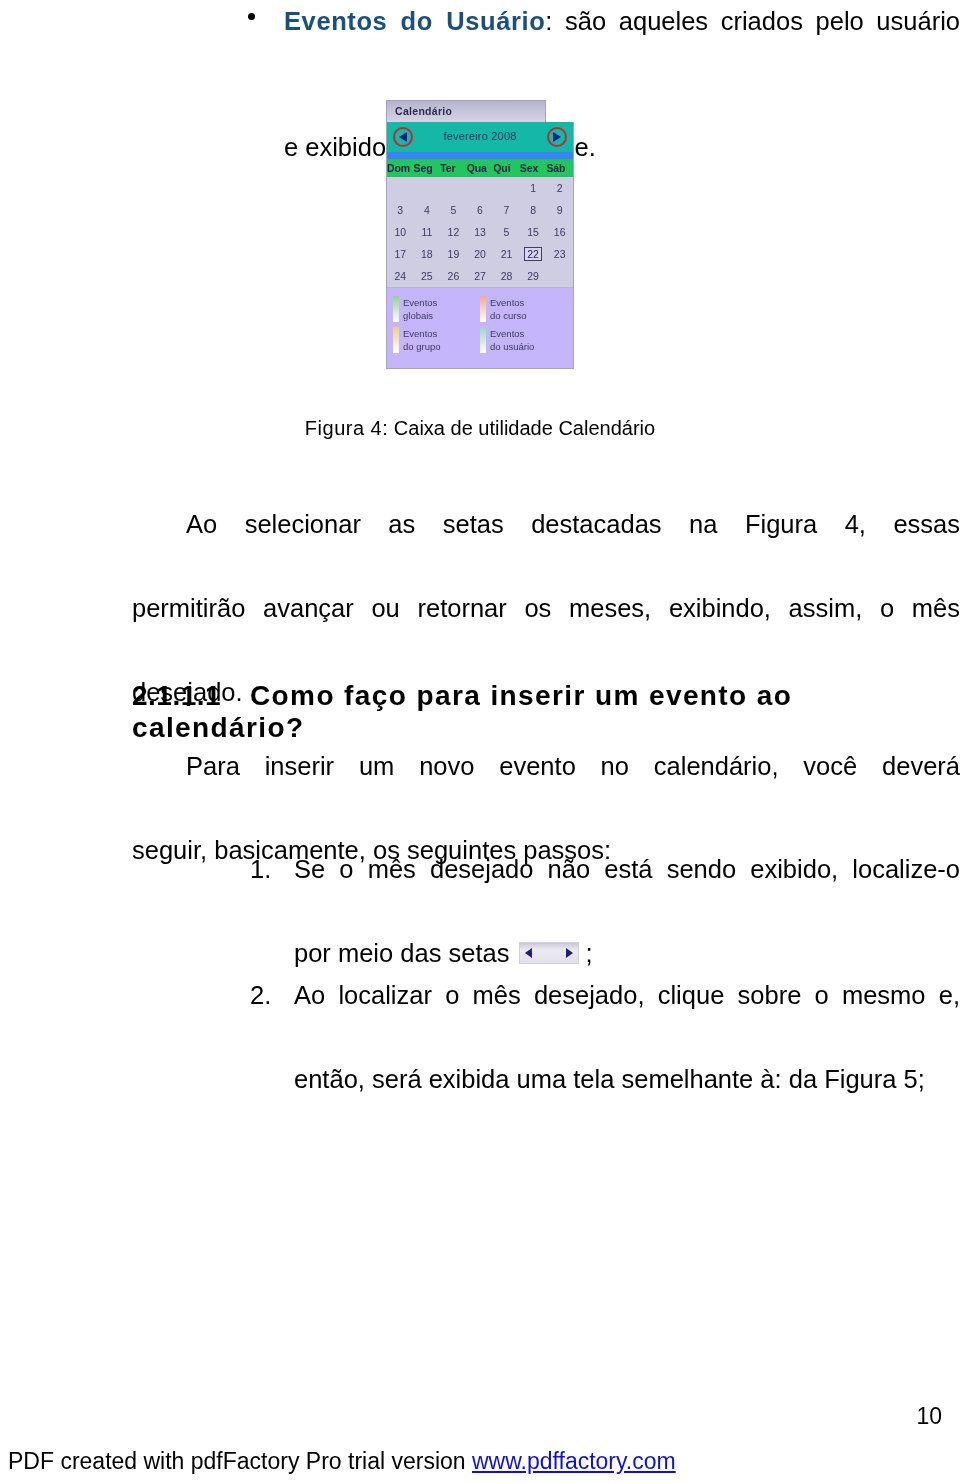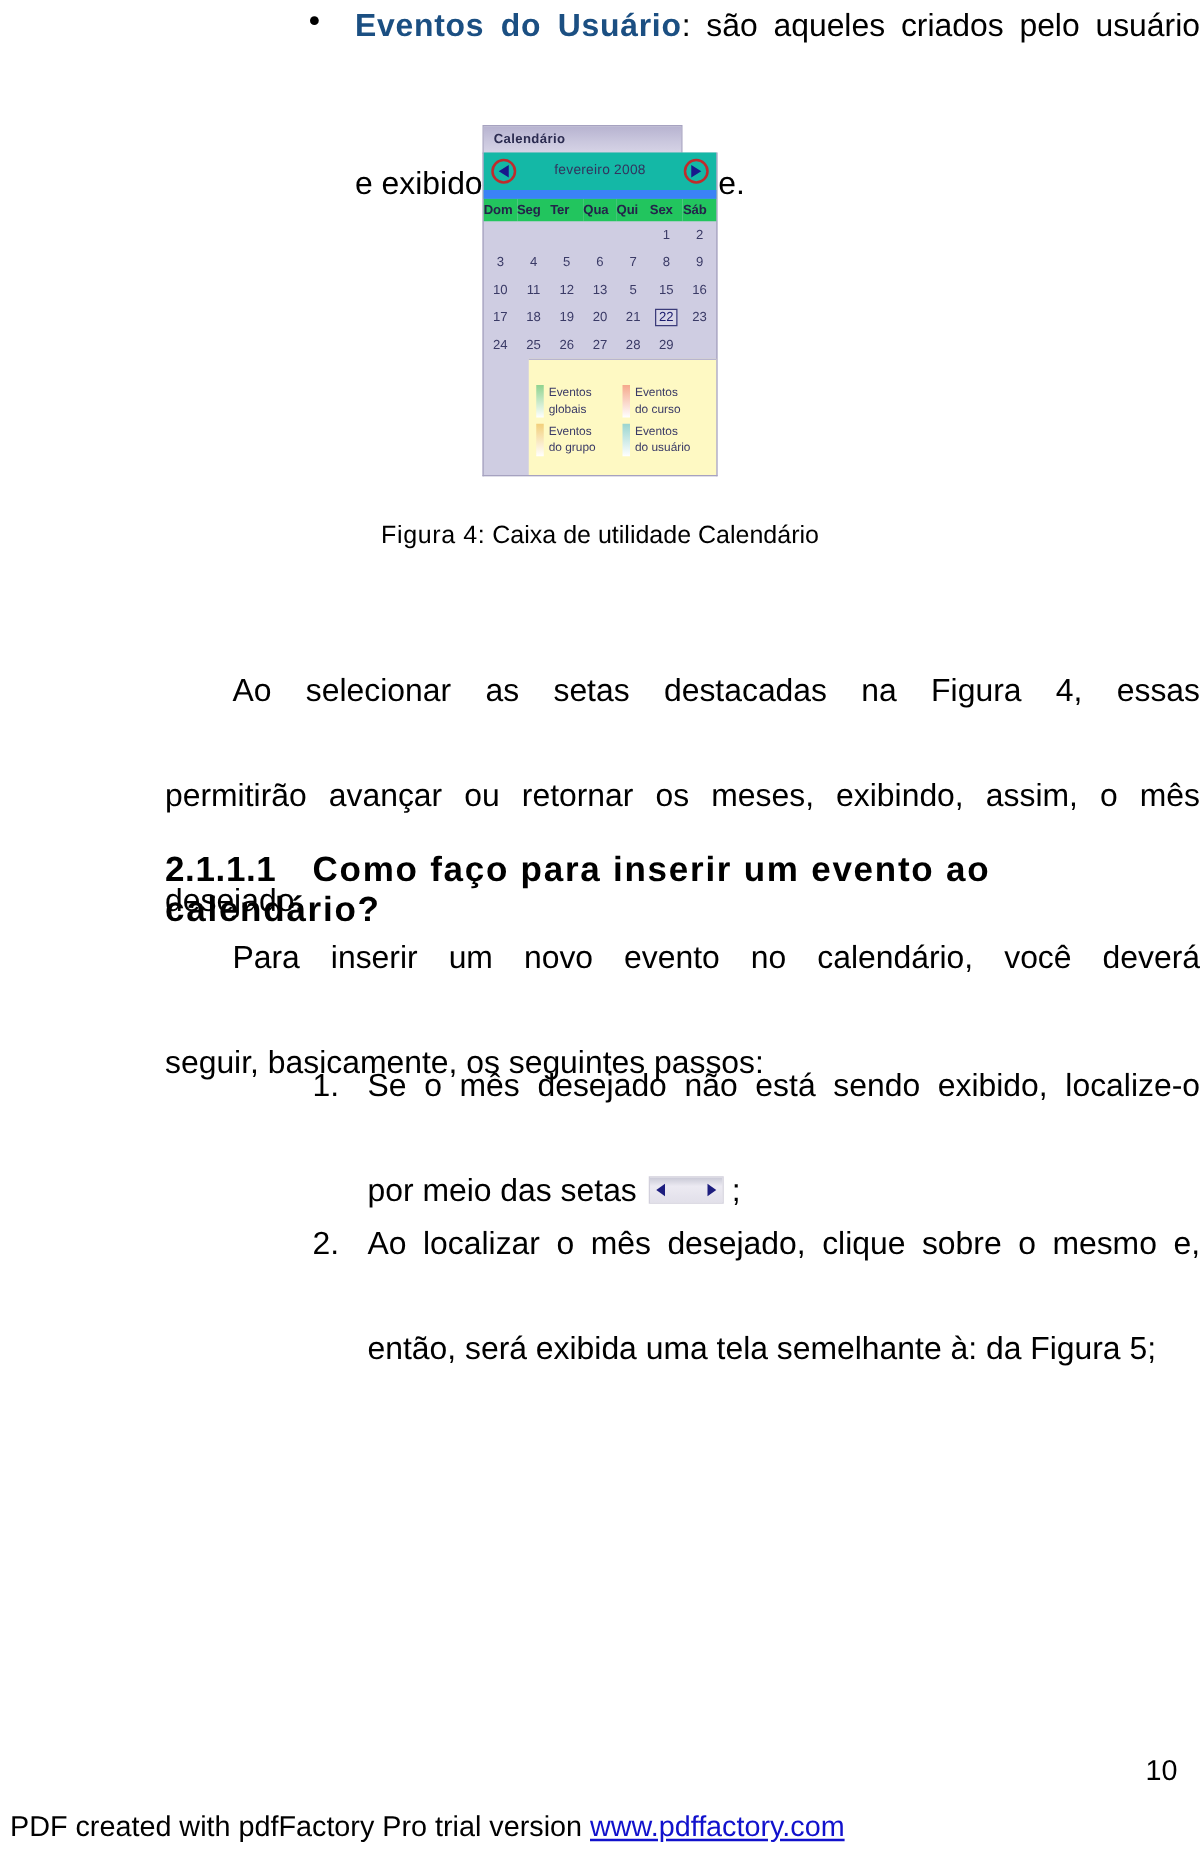--- a/index.html
+++ b/index.html
@@ -173,26 +173,25 @@
   td.daysel span {
     display: inline-block;
     border: 1px solid #3b3b7a;
     padding: 0px 2px;
     background: #d8d6e8;
     color: #1c1c6e;
     line-height: 12px;
   }
 
   .cal-legend {
-    background: #fef9c3;
+    background: #c4b5fd;
     border-top: 1px solid #b8b5ce;
-    padding: 20px 6px 10px 6px;
+    padding: 8px 6px 10px 6px;
     display: flex;
     flex-wrap: wrap;
-    margin-left: 36px;
   }
   .leg-item {
     width: 50%;
     display: flex;
     align-items: flex-start;
     margin-bottom: 5px;
   }
   .leg-swatch {
     width: 6px;
     height: 26px;
@@ -232,21 +231,21 @@
   .justify-line {
     display: block;
     text-align: justify;
   }
   .justify-line::after {
     content: "";
     display: inline-block;
     width: 100%;
   }
 
-  #para-figura { top: 532px; }
+  #para-figura { top: 503px; }
   #para-passos { top: 745px; }
 
   
   .heading {
     position: absolute;
     left: 132px;
     top: 680px;
     width: 828px;
     font-size: 28px;
     font-weight: bold;

